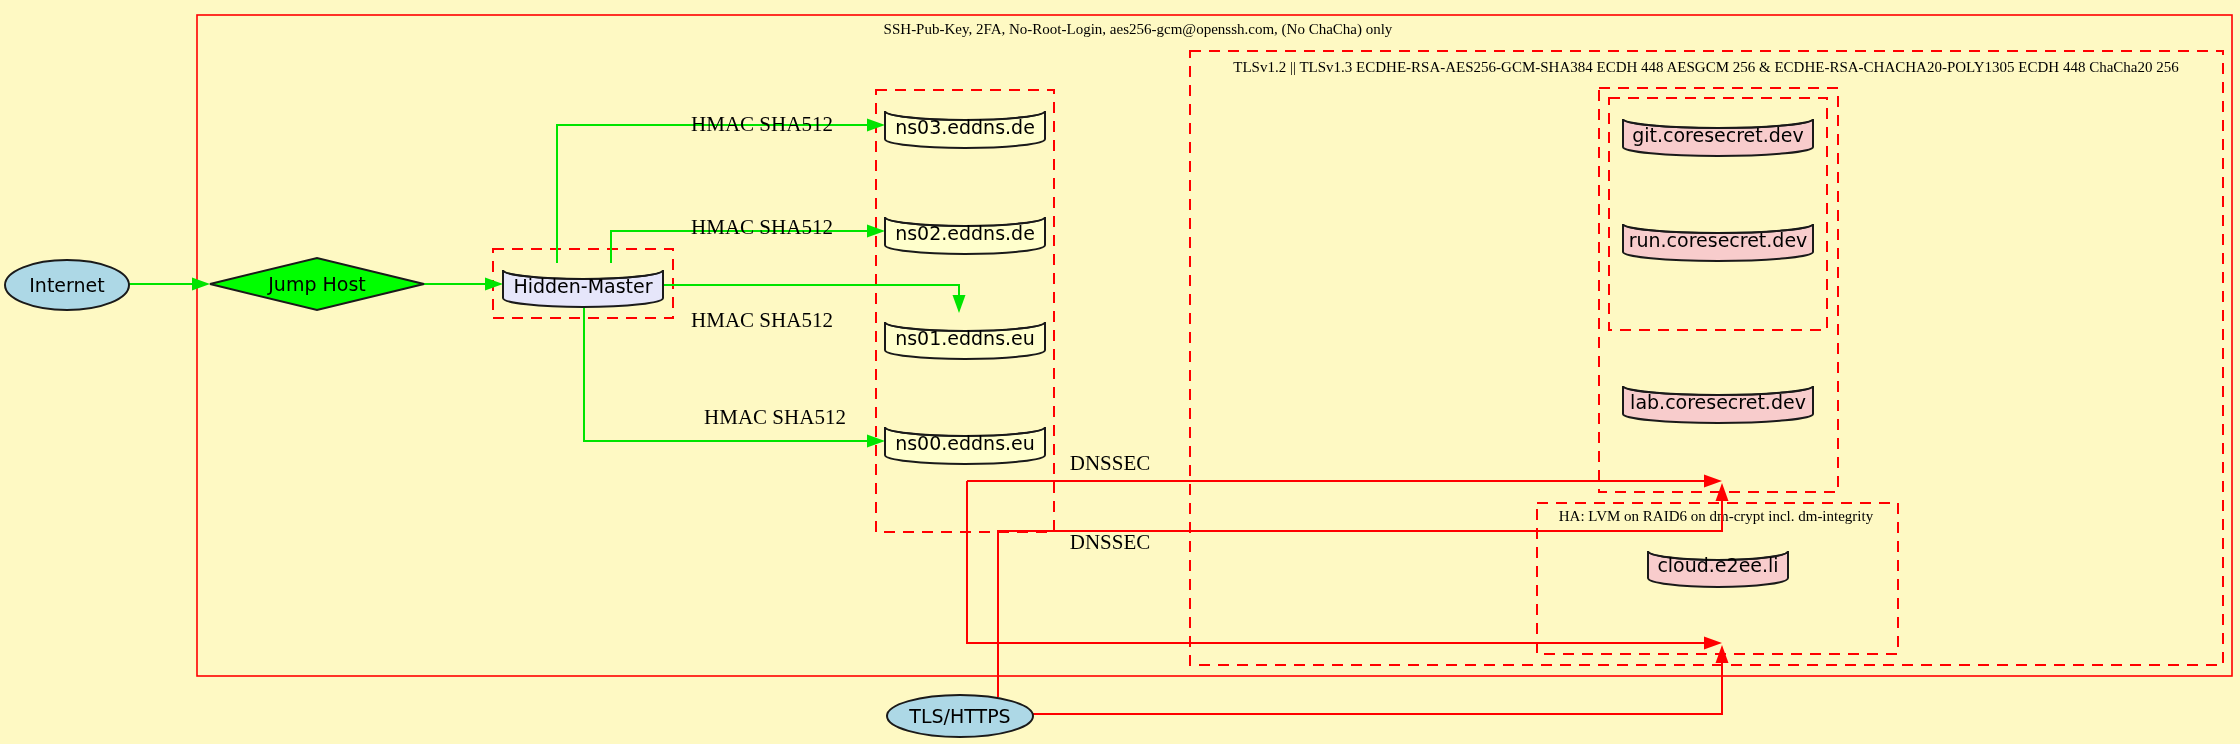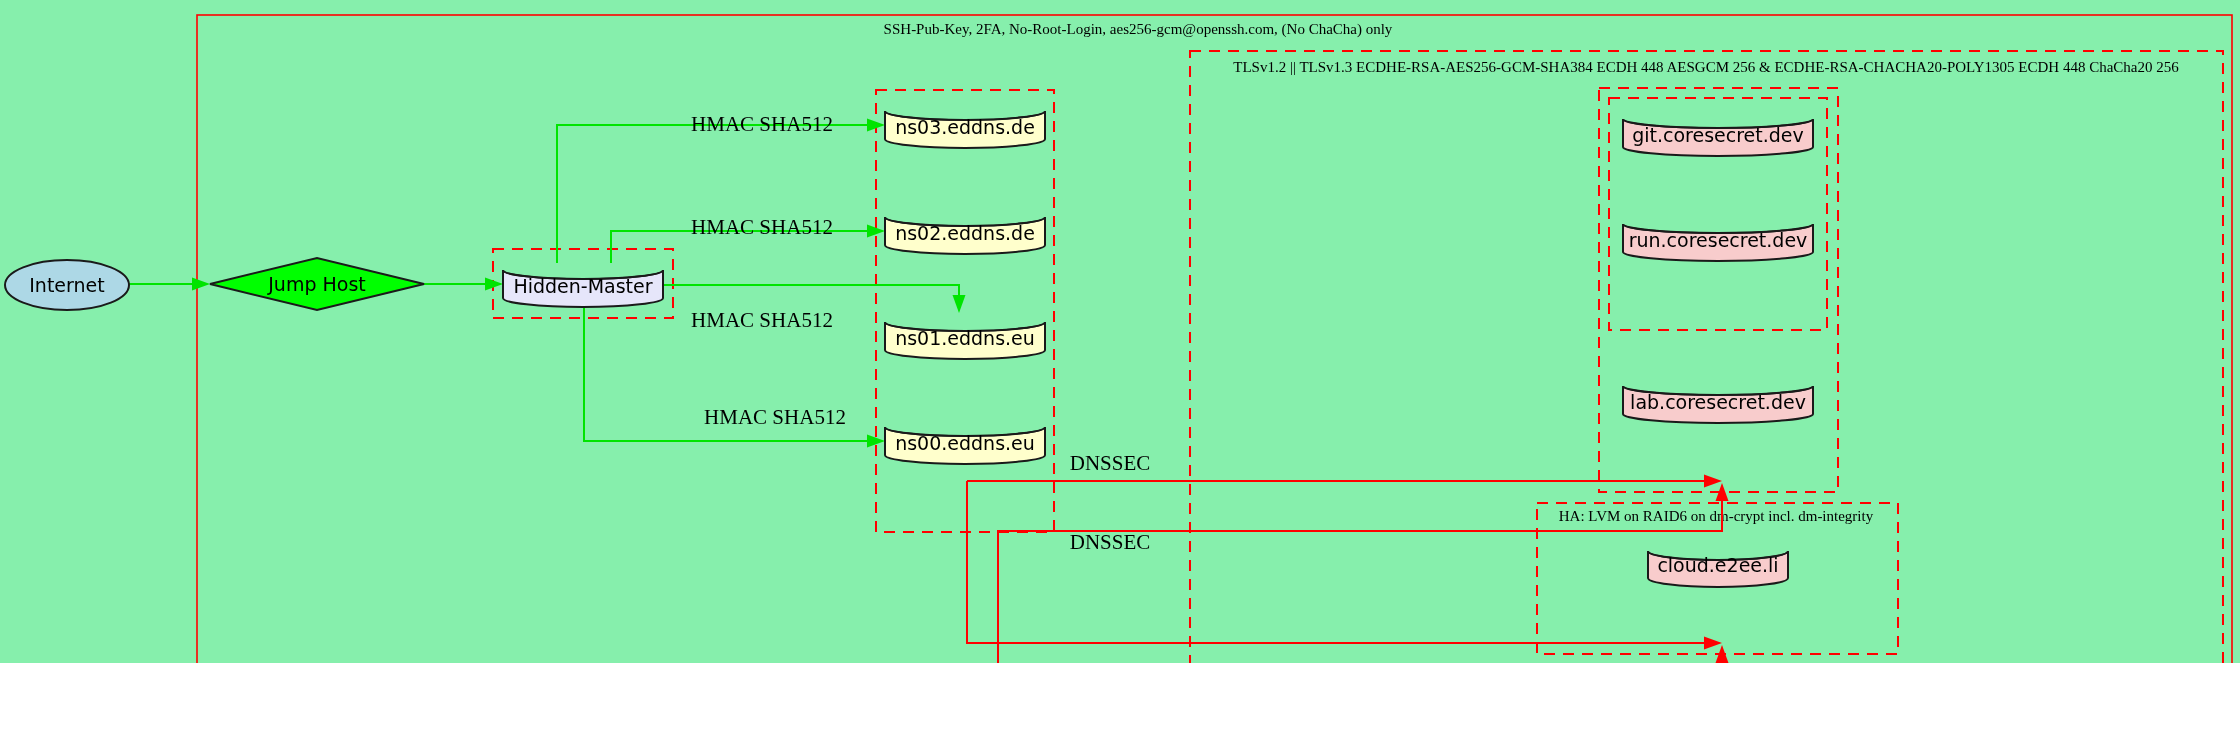--- a/index.html
+++ b/index.html
@@ -1,16 +1,16 @@
 <!DOCTYPE html>
 <html><head>
 <meta charset="utf-8">
 <style>
   html,body { margin:0; padding:0; background:#ffffff; }
-  .stage { position:relative; width:2240px; height:663px; background:#86efac; }
+  .stage { position:relative; width:2240px; height:744px; background:#fef9c3; }
   svg { display:block; }
   .node-label   { font:19px "DejaVu Sans", sans-serif; fill:#000000; text-anchor:middle; }
   .edge-label   { font:21px "Liberation Serif", serif; fill:#000000; text-anchor:middle; }
   .cluster-label{ font:15px "Liberation Serif", serif; fill:#000000; text-anchor:middle; }
   .ha-label     { font:15px "Liberation Serif", serif; fill:#000000; text-anchor:middle; }
   .shape  { stroke:#1a1a1a; stroke-width:2; }
   .rim    { fill:none; stroke:#1a1a1a; stroke-width:1.6; }
   .cluster-dashed { fill:none; stroke-width:2; stroke-dasharray:11 8; }
   .cluster-solid  { fill:none; stroke-width:1.6; }
   .edge-line { fill:none; stroke-width:2; }

